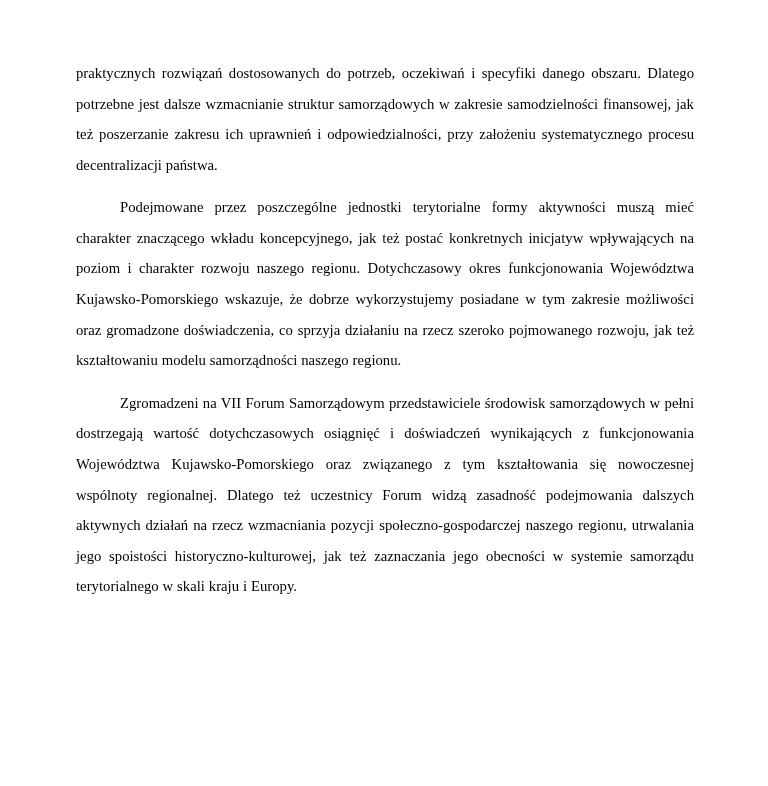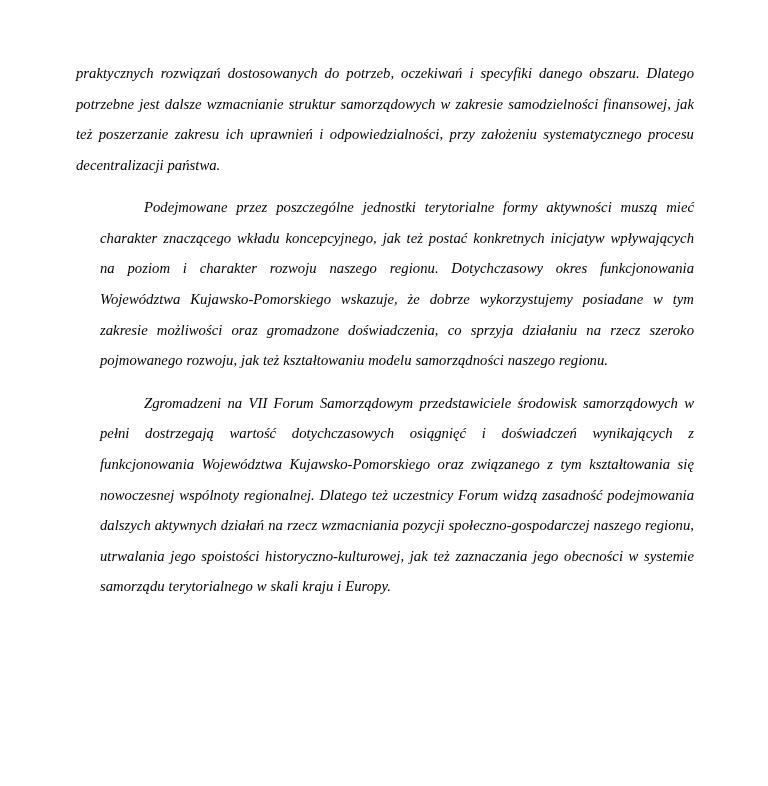--- a/index.html
+++ b/index.html
@@ -13,37 +13,35 @@
     font-family: "Liberation Serif", "DejaVu Serif", serif;
     color: #000000;
   }
   .page {
     position: relative;
     width: 632px;
     height: 786px;
     background: #ffffff;
     box-sizing: border-box;
     padding: 58px 72px 16px 76px;
-    font-style: italic;
   }
   .doc-body {
     width: 618px;
   }
   .para {
     margin: 0 0 0 0;
     font-size: 14.7px;
     line-height: 2.08;
     text-align: justify;
     text-justify: inter-word;
     letter-spacing: 0.02px;
     word-spacing: 0.2px;
   }
   .para + .para {
     margin-top: 12px;
-    margin-left: 24px;
   }
   .para.indent {
     text-indent: 44px;
   }
 </style>
 </head>
 <body>
 
 <div class="page">
   <div class="doc-body">

